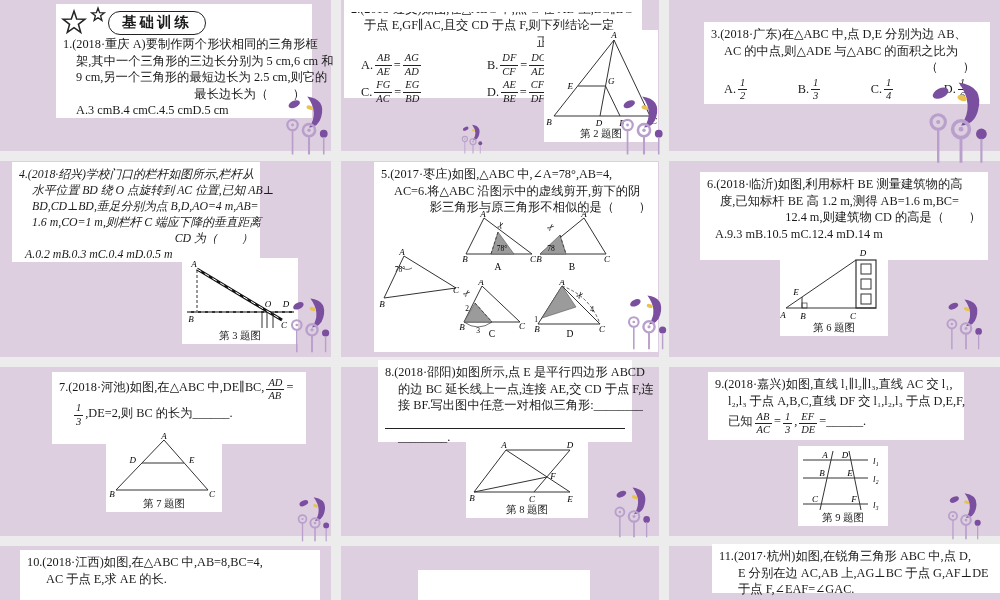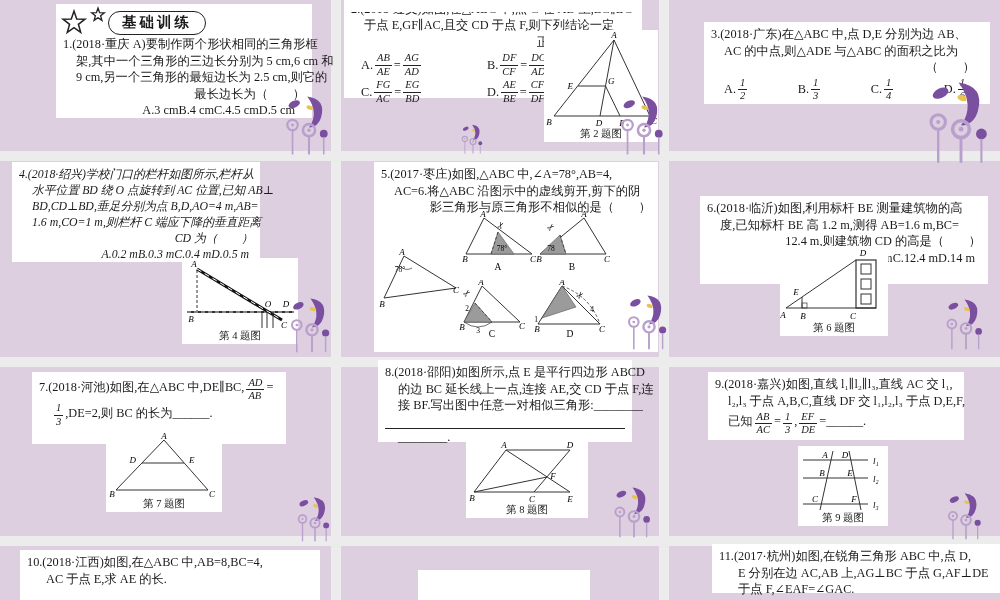--- a/index.html
+++ b/index.html
@@ -5,21 +5,21 @@
   html,body{margin:0;padding:0;}
   body{width:1000px;height:600px;position:relative;overflow:hidden;
        background:#ececec;font-family:"Liberation Serif","DejaVu Serif",serif;color:#1a1a1a;}
   .cell{position:absolute;background:#ddcfdf;}
   .card{position:absolute;background:#ffffff;}
   .ptext{padding:4px 7px 0 7px;font-size:12.3px;line-height:16.5px;}
   .ln{white-space:nowrap;}
   .hang{padding-left:13px;}
   .hang2{padding-left:19px;}
   .brline{display:flex;justify-content:flex-end;}
-  .optrow{display:flex;justify-content:flex-end;padding:0 10px 8px 13px;}
+  .optrow{display:flex;justify-content:flex-start;padding:0 10px 8px 13px;}
   .clipline{height:5px;overflow:hidden;display:flex;align-items:flex-end;}
   .clipline .ln{line-height:15px;}
   .frac{display:inline-block;text-align:left;vertical-align:-8px;line-height:1;
         font-style:italic;font-size:10.5px;margin:0 2px;}
   .frac span{display:block;padding:0 2px;}
   .frac .d{border-top:1px solid #222;margin-top:1px;padding-top:1px;}
   .fracopts{display:flex;justify-content:space-between;padding:2px 14px 0 13px;}
   .fo{display:flex;align-items:center;}
   .optgrid{display:flex;padding-left:10px;}
   .optgrid .og{width:46%;display:flex;align-items:center;margin-top:3px;}
@@ -239,21 +239,21 @@
     <line x1="15" y1="11" x2="100" y2="62" stroke="#fff" stroke-width="1" stroke-dasharray="5,4"></line>
     <line x1="80" y1="54" x2="80" y2="70" stroke="#333" stroke-width="1"></line>
     <line x1="85" y1="54" x2="85" y2="70" stroke="#333" stroke-width="1"></line>
     <line x1="91" y1="54" x2="91" y2="70" stroke="#333" stroke-width="1"></line>
     <text class="vl" x="12" y="9" text-anchor="middle">A</text>
     <text class="vl" x="9" y="64" text-anchor="middle">B</text>
     <text class="vl" x="86" y="49" text-anchor="middle">O</text>
     <text class="vl" x="104" y="49" text-anchor="middle">D</text>
     <text class="vl" x="102" y="70" text-anchor="middle">C</text>
   </svg>
-  <div class="figcap">第 4 题图</div>
+  <div class="figcap">第 3 题图</div>
 </div>
 
 <div class="card" style="left:374px;top:162px;width:284px;height:190px;">
   <div class="ptext">
     <div class="ln">5.(2017·枣庄)如图,△ABC 中,∠A=78°,AB=4,</div>
     <div class="ln hang">AC=6.将△ABC 沿图示中的虚线剪开,剪下的阴</div>
     <div class="brline hang">
         <span>影三角形与原三角形不相似的是</span>
         <span>（　　）</span>
       </div>
@@ -313,21 +313,21 @@
     <text x="48" y="20" font-size="9" transform="rotate(-50 48 20)">✂</text>
     <text class="vl" x="30" y="5" text-anchor="middle">A</text>
     <text class="sm" x="4" y="42" text-anchor="middle">1</text>
     <text class="sm" x="60" y="32" text-anchor="middle">4</text>
     <text class="vl" x="5" y="52" text-anchor="middle">B</text>
     <text class="vl" x="70" y="52" text-anchor="middle">C</text>
     <text x="38" y="57" font-size="9.5" text-anchor="middle">D</text>
   </svg>
 </div>
 
-<div class="card" style="left:700px;top:172px;width:288px;height:88px;margin-top:24px;">
+<div class="card" style="left:700px;top:172px;width:288px;height:88px;">
   <div class="ptext">
     <div class="ln">6.(2018·临沂)如图,利用标杆 BE 测量建筑物的高</div>
     <div class="ln hang">度,已知标杆 BE 高 1.2 m,测得 AB=1.6 m,BC=</div>
     <div class="brline hang">
         <span>12.4 m,则建筑物 CD 的高是</span>
         <span>（　　）</span>
       </div>
     <div class="optrow" style="padding-left:8px;padding-right:6px;">
       <span>A.9.3 m</span>
       <span>B.10.5 m</span>
@@ -348,21 +348,21 @@
     <rect x="22" y="57" width="5" height="5" fill="none" stroke="#333" stroke-width="0.7"></rect>
     <text class="vl" x="83" y="10" text-anchor="middle">D</text>
     <text class="vl" x="16" y="49" text-anchor="middle">E</text>
     <text class="vl" x="3" y="72" text-anchor="middle">A</text>
     <text class="vl" x="23" y="73" text-anchor="middle">B</text>
     <text class="vl" x="73" y="73" text-anchor="middle">C</text>
   </svg>
   <div class="figcap">第 6 题图</div>
 </div>
 
-<div class="card" style="left:32px;top:372px;width:254px;height:72px;">
+<div class="card" style="left:52px;top:372px;width:254px;height:72px;">
   <div class="ptext" style="line-height:23px;">
     <div class="ln"><span>7.(2018·河池)如图,在△ABC 中,DE∥BC,</span><span class="frac"><span>AD</span><span class="d">AB</span></span><span>=</span></div>
     <div class="ln hang"><span class="frac"><span>1</span><span class="d">3</span></span><span>,DE=2,则 BC 的长为______.</span></div>
   </div>
 </div>
 <div class="card" style="left:106px;top:432px;width:116px;height:80px;">
   <svg width="116" height="66" viewBox="0 0 116 66">
     <polygon points="58,8 10,58 102,58" fill="none" stroke="#333" stroke-width="1"></polygon>
     <line x1="36" y1="31" x2="78" y2="31" stroke="#333" stroke-width="1"></line>
     <text class="vl" x="58" y="7" text-anchor="middle">A</text>

